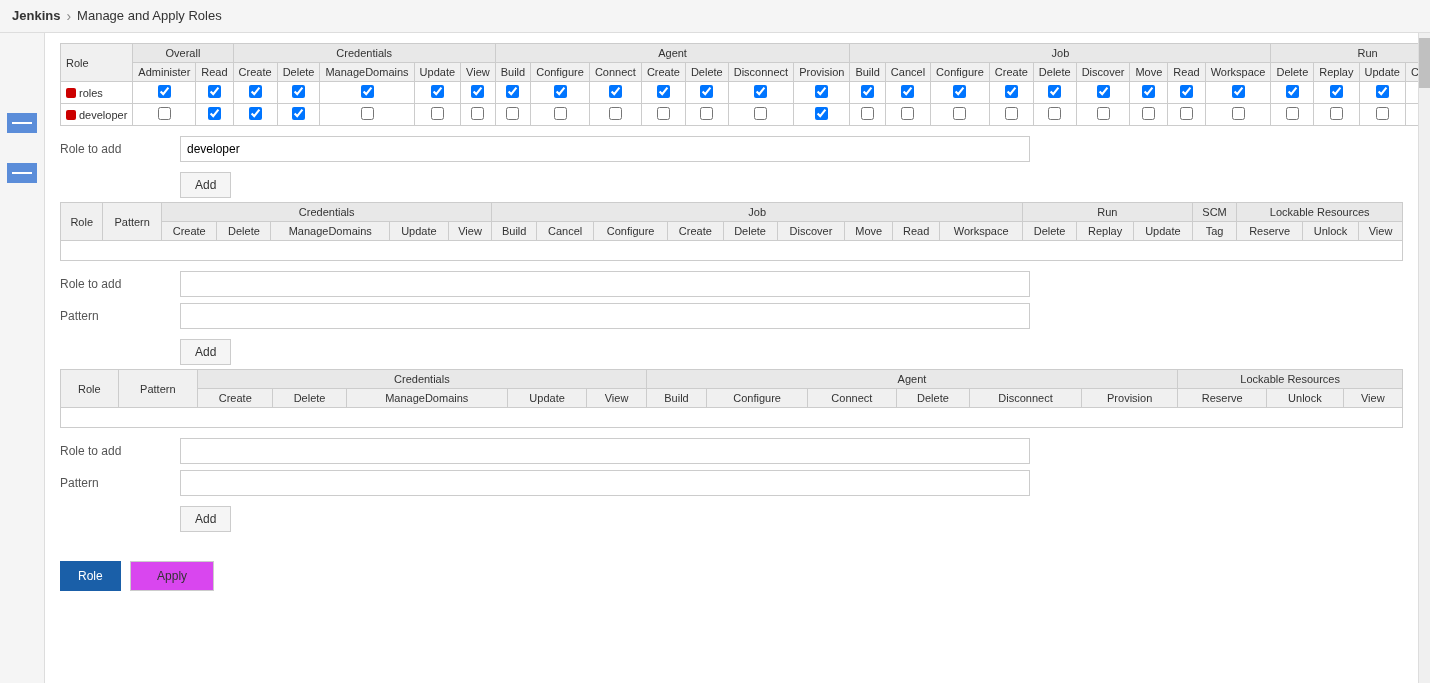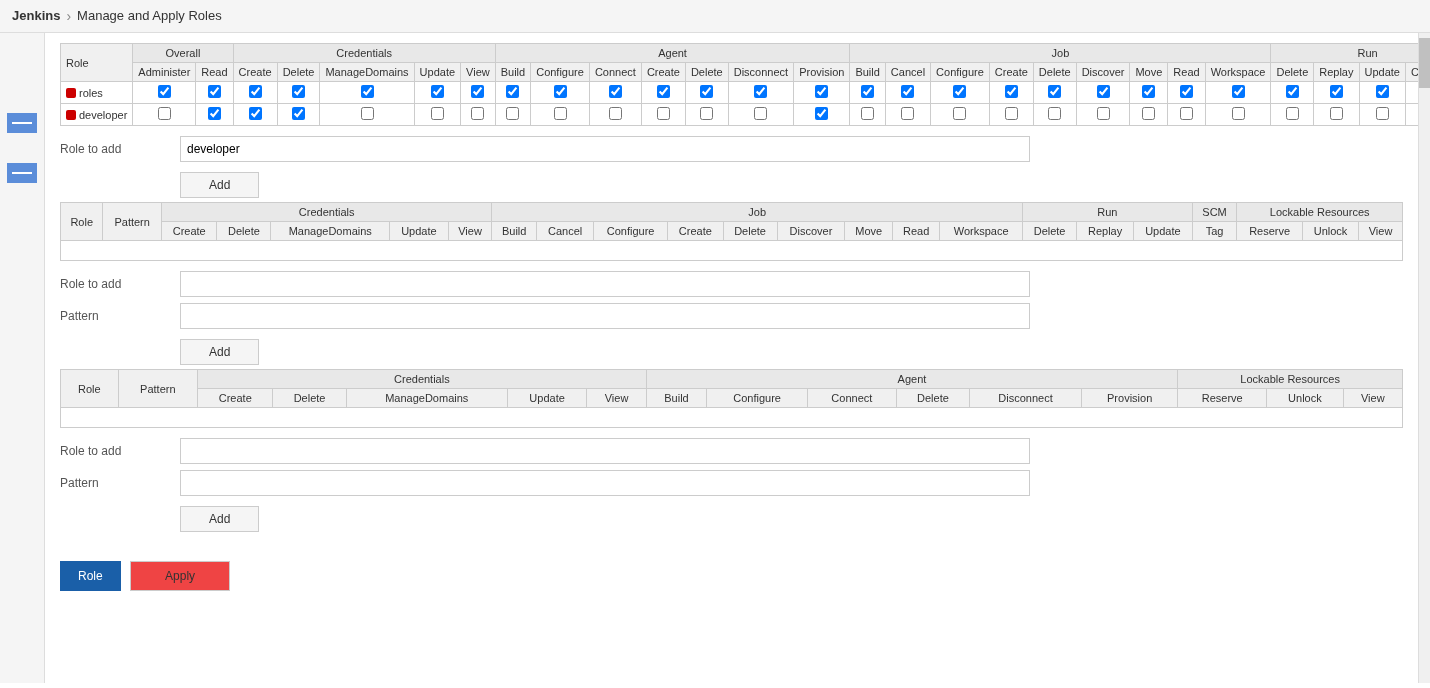--- a/index.html
+++ b/index.html
@@ -25,24 +25,24 @@
     
     .role-label { display: flex; align-items: center; gap: 3px; }
     .role-dot-red { width: 10px; height: 10px; background: #cc0000; border-radius: 2px; display: inline-block; flex-shrink: 0; }
     
     input[type="checkbox"] { width: 13px; height: 13px; cursor: pointer; }
     
     .form-row { display: flex; align-items: center; margin: 6px 0; }
     .form-label { width: 120px; font-size: 12px; color: #555; }
     .form-input { flex: 1; height: 26px; border: 1px solid #ccc; padding: 3px 6px; font-size: 12px; max-width: 850px; }
     
-    .add-btn { height: 26px; padding: 0 28px; background: #f5f5f5; border: 1px solid #ccc; cursor: pointer; font-size: 12px; color: #333; margin: 4px 0 4px 120px; }
+    .add-btn { height: 26px; padding: 0 14px; background: #f5f5f5; border: 1px solid #ccc; cursor: pointer; font-size: 12px; color: #333; margin: 4px 0 4px 120px; }
     
     .save-btn { height: 30px; padding: 0 18px; background: #1a5fa8; border: none; cursor: pointer; font-size: 12px; color: #fff; margin-right: 6px; }
-    .apply-btn { height: 30px; padding: 0 34px; background: #ef4444; border: 1px solid #ccc; cursor: pointer; font-size: 12px; color: #333; }
+    .apply-btn { height: 30px; padding: 0 26px; background: #d946ef; border: 1px solid #ccc; cursor: pointer; font-size: 12px; color: #333; }
     
     .bottom-buttons { margin-top: 15px; margin-left: 0; padding: 10px 0; }
     
     .outer-wrap { position: relative; }
   </style>
 </head>
 <body>
 
 <div class="outer-wrap">
 

